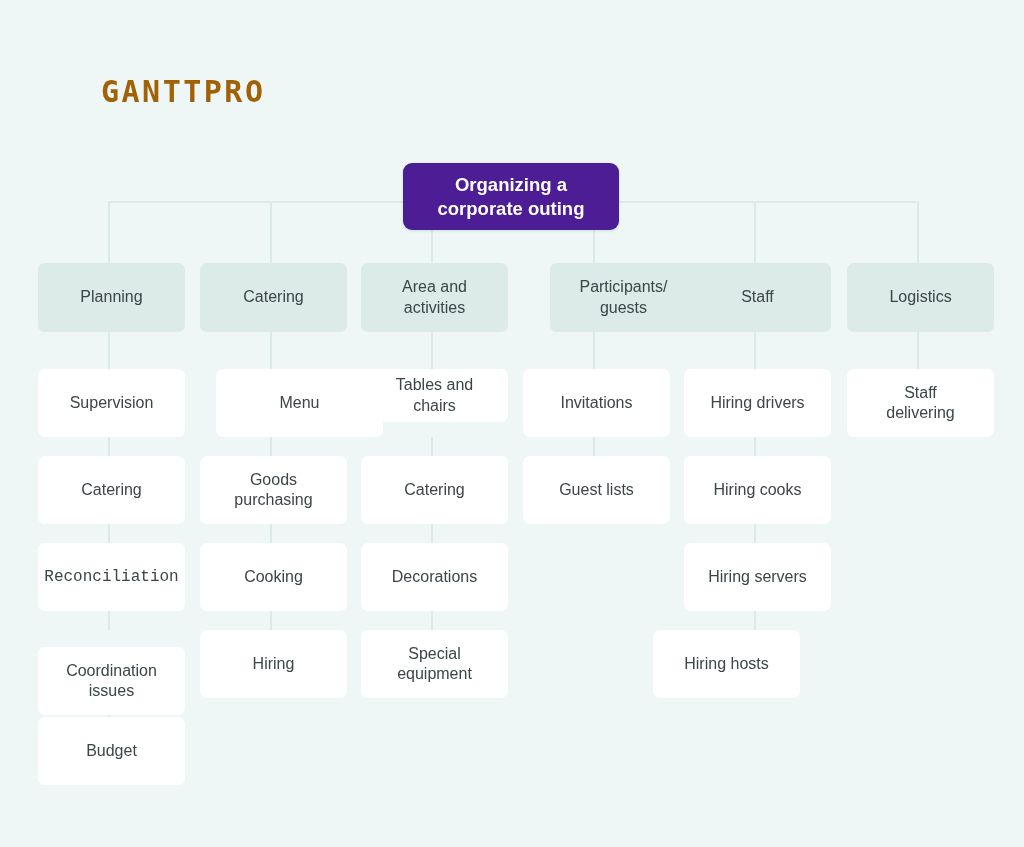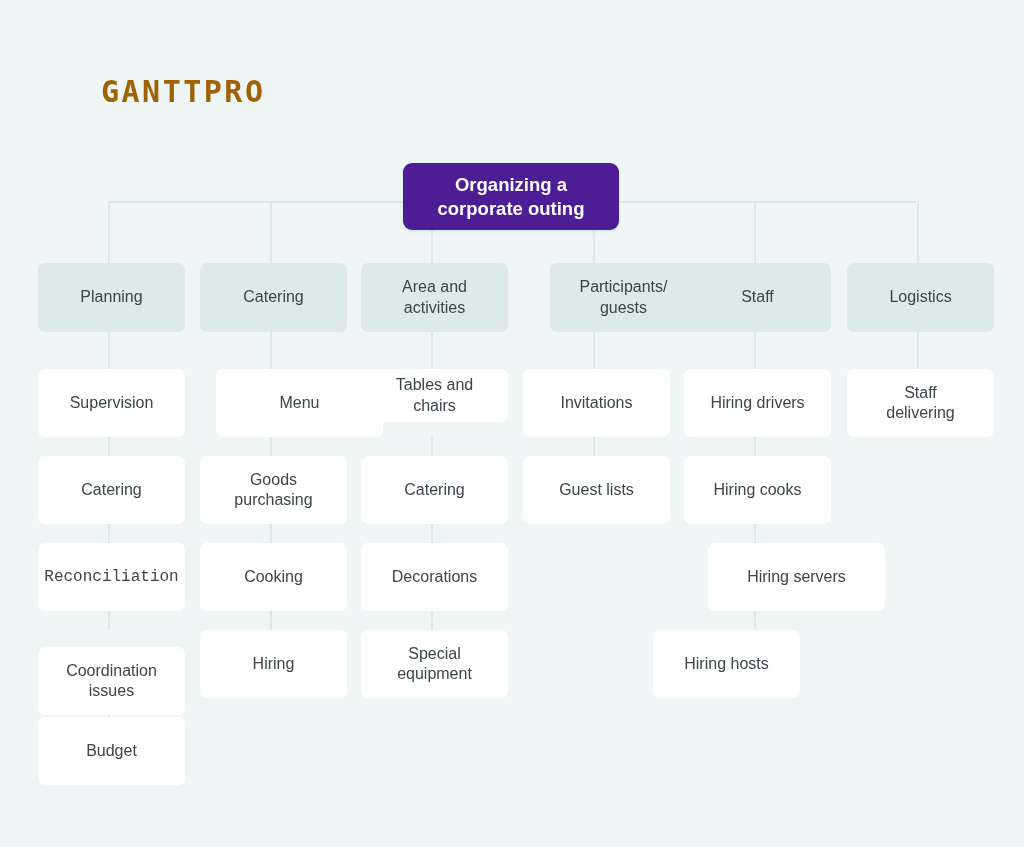--- a/index.html
+++ b/index.html
@@ -277,21 +277,21 @@
         <div class="node node-leaf">
           <span>Hiring drivers</span>
         </div>
       </div>
       <div class="node-wrap" style="left: 684px; top: 456px; width: 147px; height: 68px;">
         <span class="leaf-accent"></span>
         <div class="node node-leaf">
           <span>Hiring cooks</span>
         </div>
       </div>
-      <div class="node-wrap" style="left: 708px; top: 543px; width: 177px; height: 68px;">
+      <div class="node-wrap" style="left: 684px; top: 543px; width: 147px; height: 68px;">
         <span class="leaf-accent"></span>
         <div class="node node-leaf">
           <span>Hiring servers</span>
         </div>
       </div>
       <div class="node-wrap" style="left: 653px; top: 630px; width: 147px; height: 68px;">
         <span class="leaf-accent"></span>
         <div class="node node-leaf">
           <span>Hiring hosts</span>
         </div>

